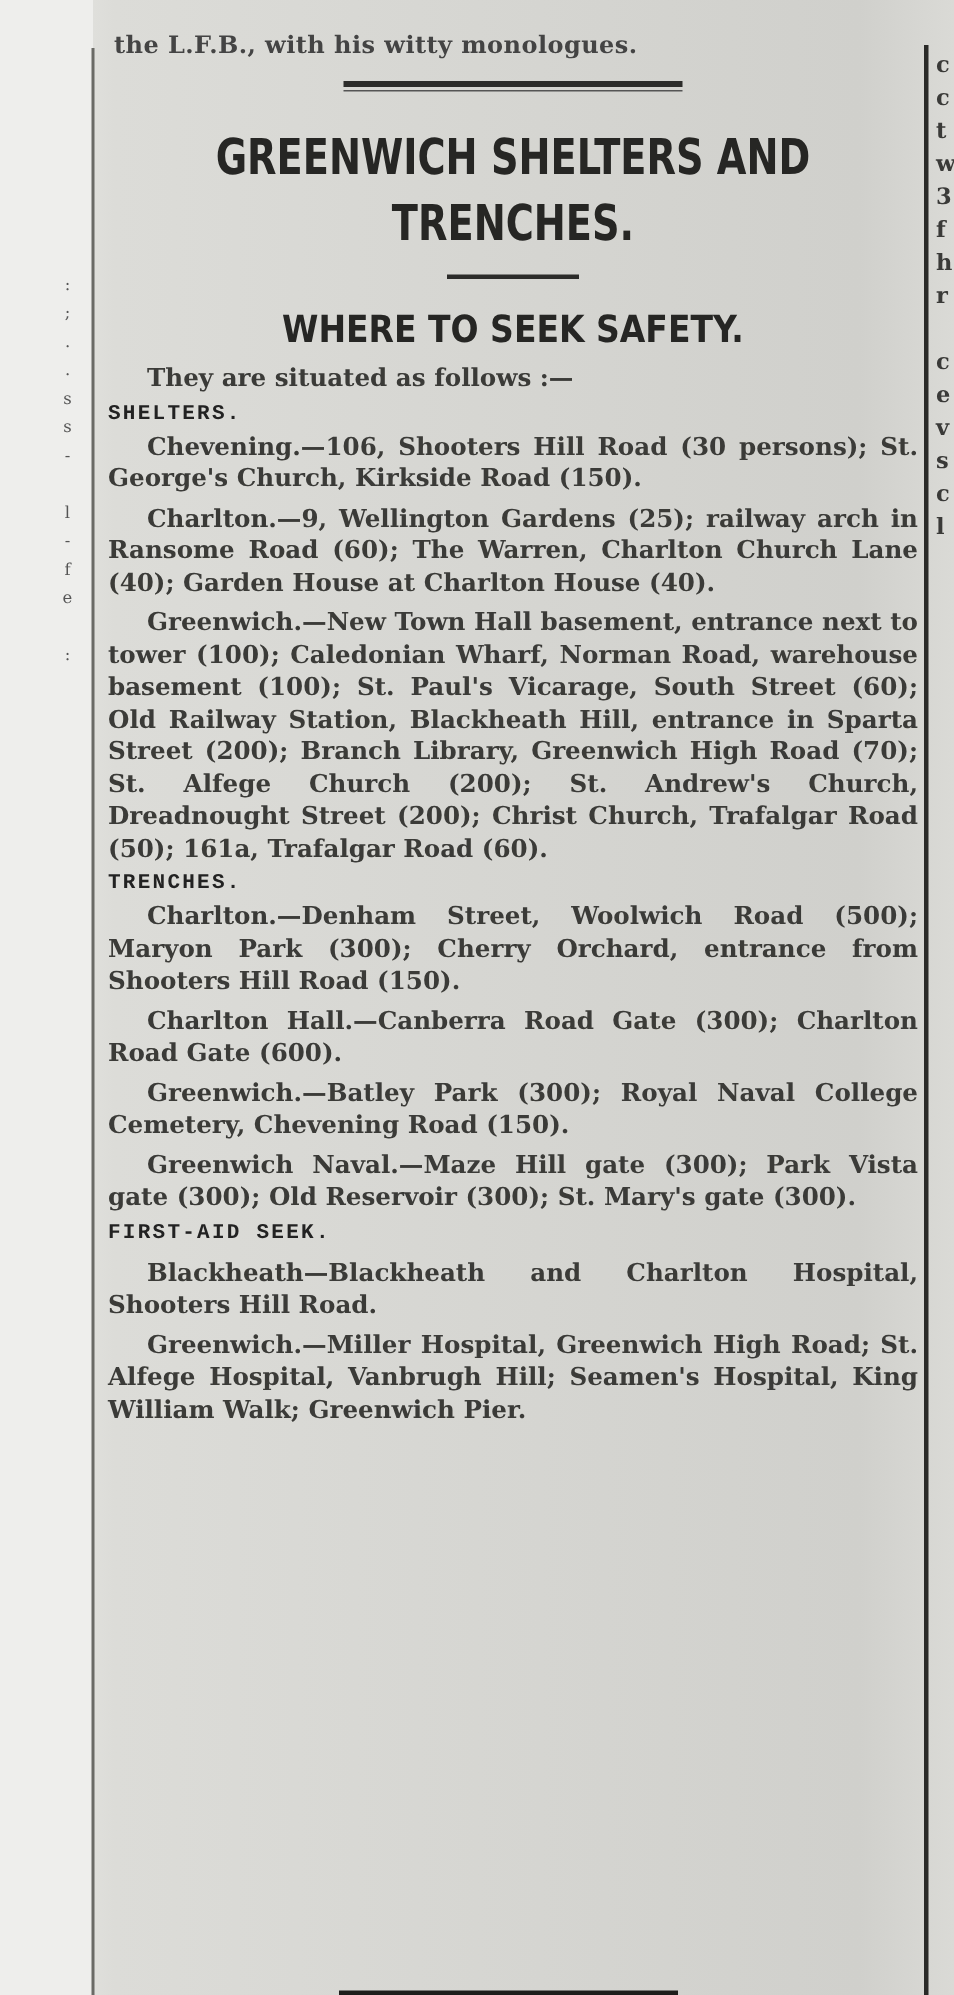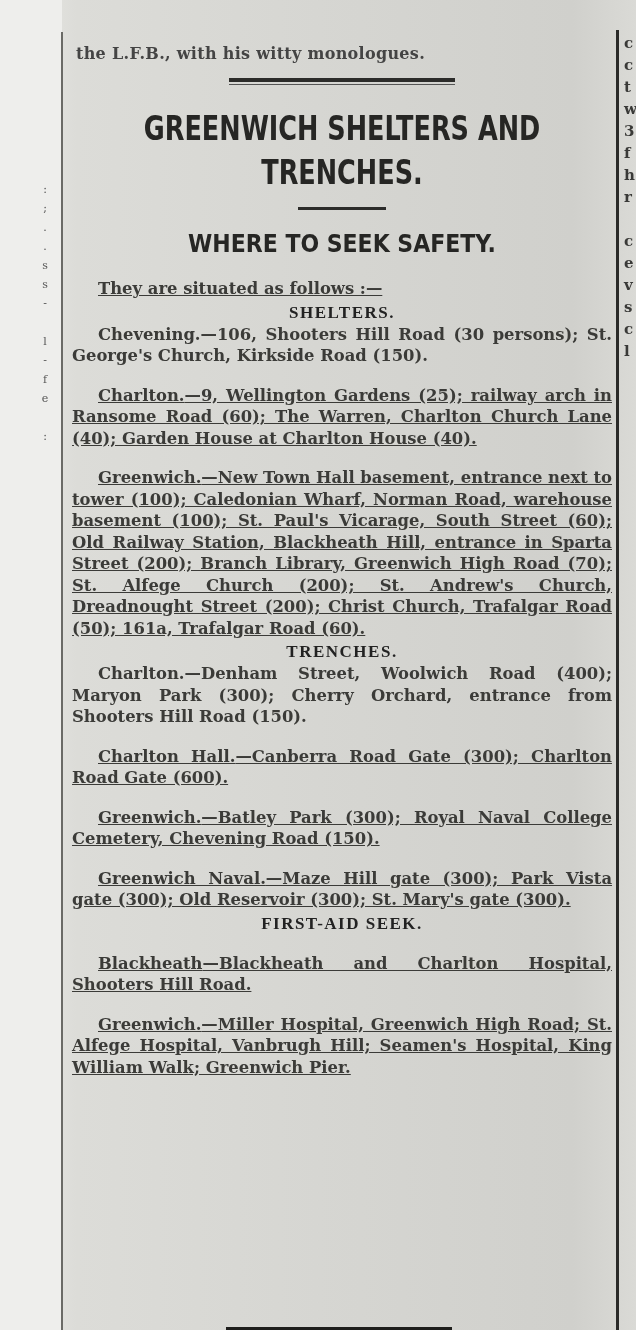--- a/index.html
+++ b/index.html
@@ -3,33 +3,33 @@
 <meta charset="utf-8">
 <style>
   html,body{margin:0;padding:0;}
   body{width:636px;height:1330px;overflow:hidden;background:#e4e4e0;position:relative;font-family:"DejaVu Serif","Liberation Serif",serif;color:#2a2a28;}
   .page{position:absolute;left:0;top:0;width:636px;height:1330px;background:linear-gradient(90deg,#ececea 0%,#dcdcd8 12%,#d6d6d2 50%,#d0d0cc 90%,#dadad6 100%);}
   .left-margin{position:absolute;left:0;top:0;width:62px;height:1330px;background:#eeeeec;}
   .left-rule{position:absolute;left:61px;top:32px;width:2px;height:1298px;background:#6a6a66;}
   .left-frags{position:absolute;left:38px;top:180px;width:14px;font-size:11px;line-height:19px;color:#555;text-align:center;}
   .right-rule{position:absolute;left:616px;top:30px;width:3px;height:1300px;background:#2a2a28;}
   .right-frags{position:absolute;left:624px;top:32px;width:14px;font-size:15px;line-height:22px;color:#3a3a38;font-weight:bold;}
-  .column{position:absolute;left:72px;top:44px;width:540px;}
+  .column{position:absolute;left:72px;top:20px;width:540px;}
   .prev{font-size:16px;font-weight:bold;letter-spacing:0.3px;line-height:20px;color:#444;padding-left:4px;}
   .dbl-rule{margin:14px auto 0;width:226px;}
   .dbl-rule .a{height:4px;background:#2c2c2a;}
   .dbl-rule .b{height:1px;background:#555;margin-top:2px;}
   .headline{font-family:"DejaVu Sans Condensed","DejaVu Sans","Liberation Sans",sans-serif;font-stretch:condensed;font-weight:bold;font-size:33px;line-height:44px;text-align:center;color:#262624;margin-top:22px;transform:scaleX(0.86);transform-origin:center;}
   .short-rule{margin:12px auto 0;width:88px;height:3px;background:#2c2c2a;}
   .subhead{font-family:"DejaVu Sans","Liberation Sans",sans-serif;font-weight:bold;font-size:25px;line-height:32px;text-align:center;color:#262624;margin-top:18px;transform:scaleX(0.88);transform-origin:center;}
   .body-text{font-size:16.4px;line-height:21.5px;text-align:justify;font-weight:bold;color:#3b3b38;}
   .para{text-indent:26px;margin:0;}
   .intro{margin-top:8px;}
-  .gap{margin-top:18px;text-decoration:underline;}
-  .section-head{text-align:center;font-family:Liberation Serif, serif;font-weight:bold;letter-spacing:1.5px;font-size:17px;line-height:22px;color:#222;margin-top:2px;}
+  .gap{margin-top:5px;}
+  .section-head{text-align:left;font-family:Liberation Mono, monospace;font-weight:bold;letter-spacing:1.5px;font-size:14px;line-height:22px;color:#222;margin-top:2px;}
   .place{color:#3a3a37;}
   .bottom-rule{position:absolute;left:226px;top:1327px;width:226px;height:3px;background:#1e1e1c;}
 </style>
 </head>
 <body>
 
 <div class="page">
   <div class="left-margin"></div>
   <div class="left-rule"></div>
   <div class="left-frags">
@@ -87,21 +87,21 @@
 
     <div class="body-text">
       <p class="para gap">They are situated as follows :—</p>
 
       <div class="section-head">SHELTERS.</div>
       <p class="para"><span class="place">Chevening.</span><span>—106, Shooters Hill Road (30 persons); St. George's Church, Kirkside Road (150).</span></p>
       <p class="para gap"><span class="place">Charlton.</span><span>—9, Wellington Gardens (25); railway arch in Ransome Road (60); The Warren, Charlton Church Lane (40); Garden House at Charlton House (40).</span></p>
       <p class="para gap"><span class="place">Greenwich.</span><span>—New Town Hall basement, entrance next to tower (100); Caledonian Wharf, Norman Road, warehouse basement (100); St. Paul's Vicarage, South Street (60); Old Railway Station, Blackheath Hill, entrance in Sparta Street (200); Branch Library, Greenwich High Road (70); St. Alfege Church (200); St. Andrew's Church, Dreadnought Street (200); Christ Church, Trafalgar Road (50); 161a, Trafalgar Road (60).</span></p>
 
       <div class="section-head">TRENCHES.</div>
-      <p class="para"><span class="place">Charlton.</span><span>—Denham Street, Woolwich Road (400); Maryon Park (300); Cherry Orchard, entrance from Shooters Hill Road (150).</span></p>
+      <p class="para"><span class="place">Charlton.</span><span>—Denham Street, Woolwich Road (500); Maryon Park (300); Cherry Orchard, entrance from Shooters Hill Road (150).</span></p>
       <p class="para gap"><span class="place">Charlton Hall.</span><span>—Canberra Road Gate (300); Charlton Road Gate (600).</span></p>
       <p class="para gap"><span class="place">Greenwich.</span><span>—Batley Park (300); Royal Naval College Cemetery, Chevening Road (150).</span></p>
       <p class="para gap"><span class="place">Greenwich Naval.</span><span>—Maze Hill gate (300); Park Vista gate (300); Old Reservoir (300); St. Mary's gate (300).</span></p>
 
       <div class="section-head">FIRST-AID SEEK.</div>
       <p class="para gap"><span class="place">Blackheath</span><span>—Blackheath and Charlton Hospital, Shooters Hill Road.</span></p>
       <p class="para gap"><span class="place">Greenwich.</span><span>—Miller Hospital, Greenwich High Road; St. Alfege Hospital, Vanbrugh Hill; Seamen's Hospital, King William Walk; Greenwich Pier.</span></p>
     </div>
   </div>
 

